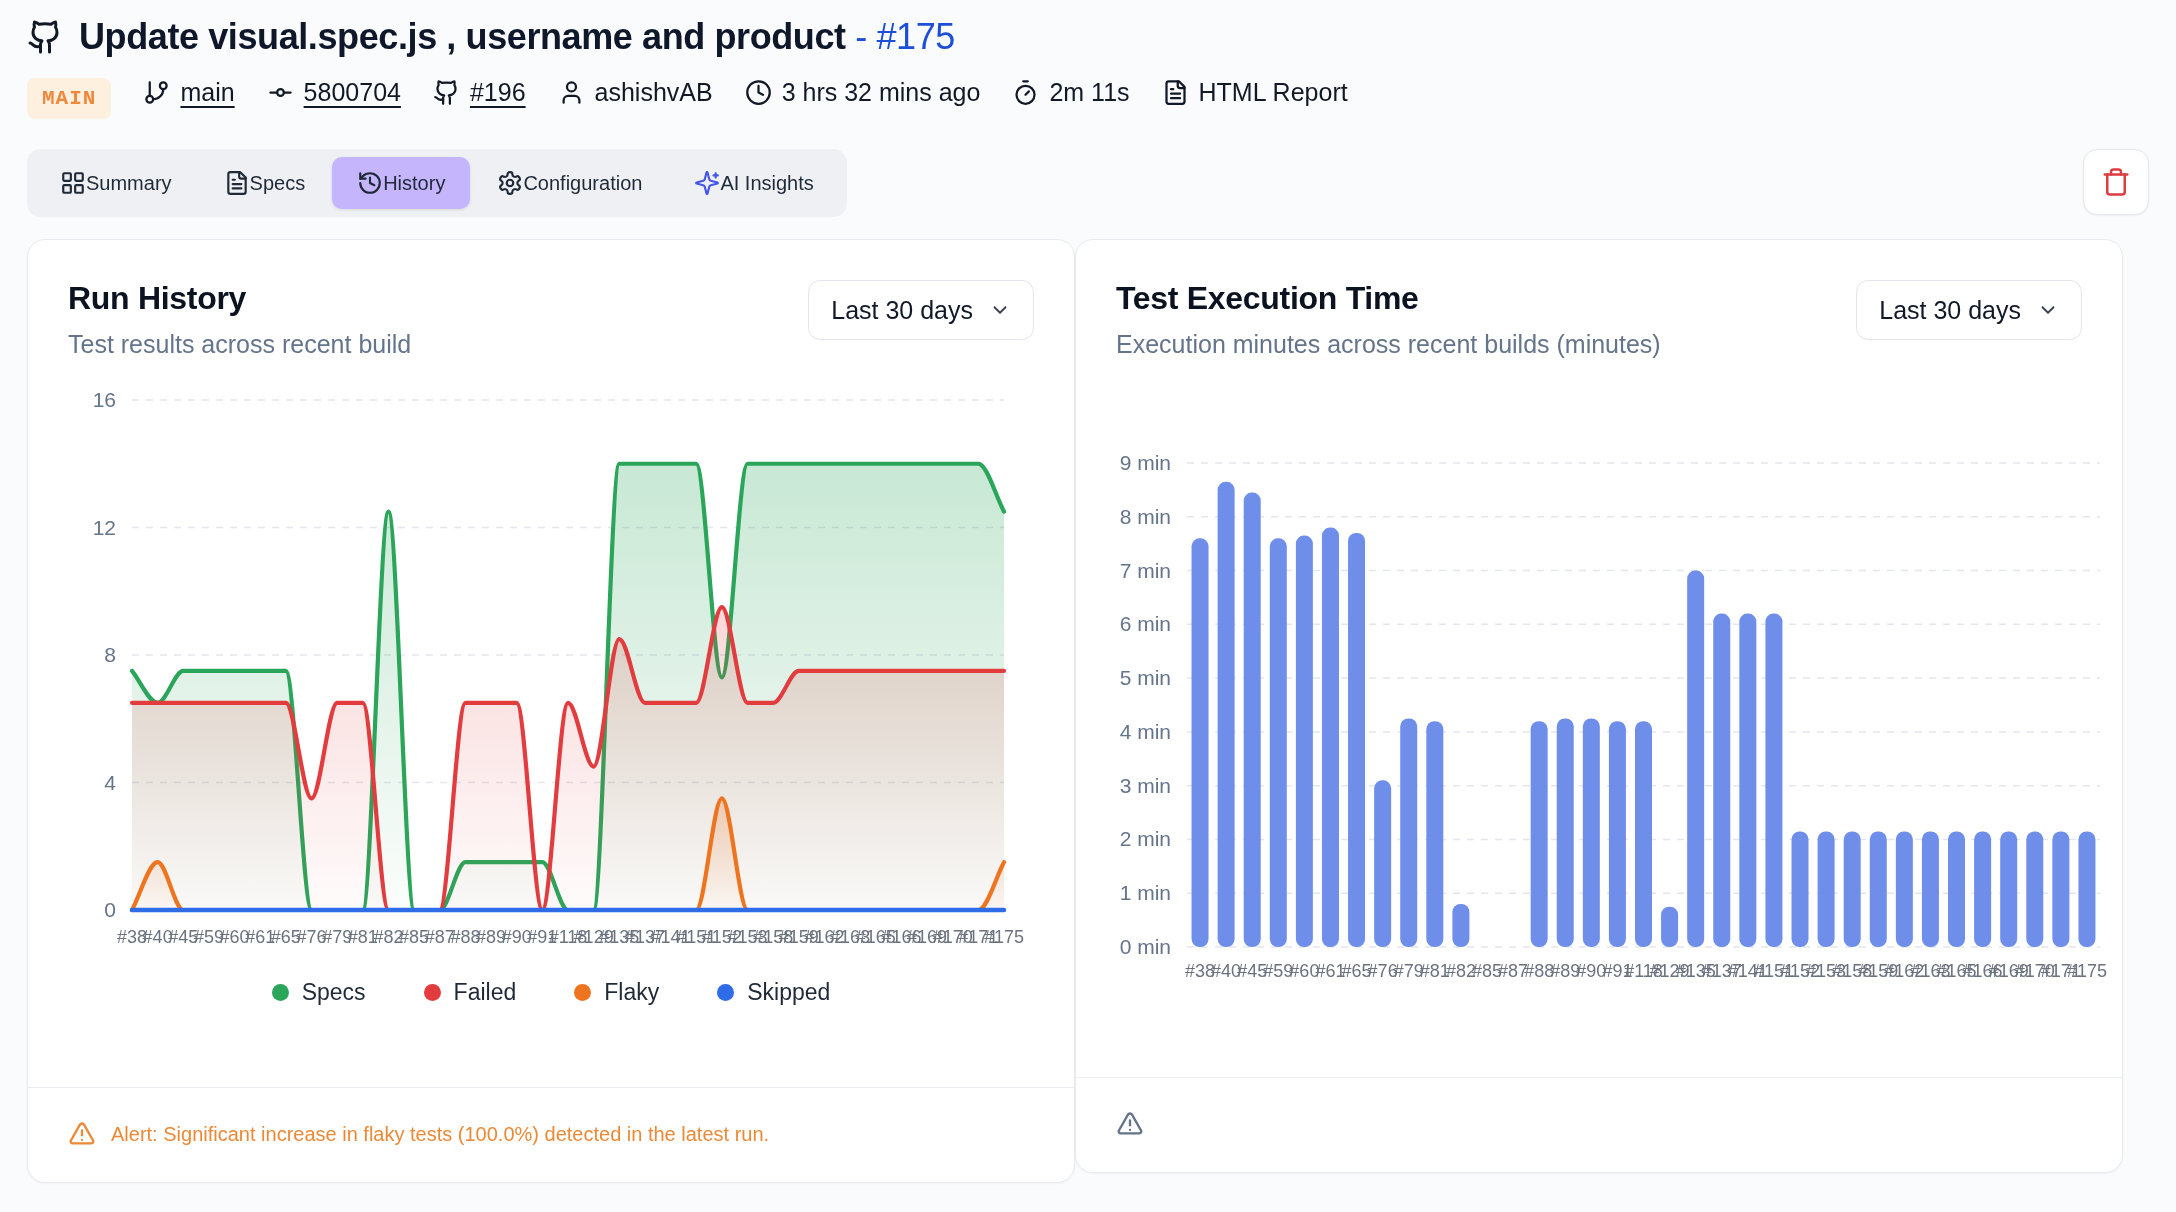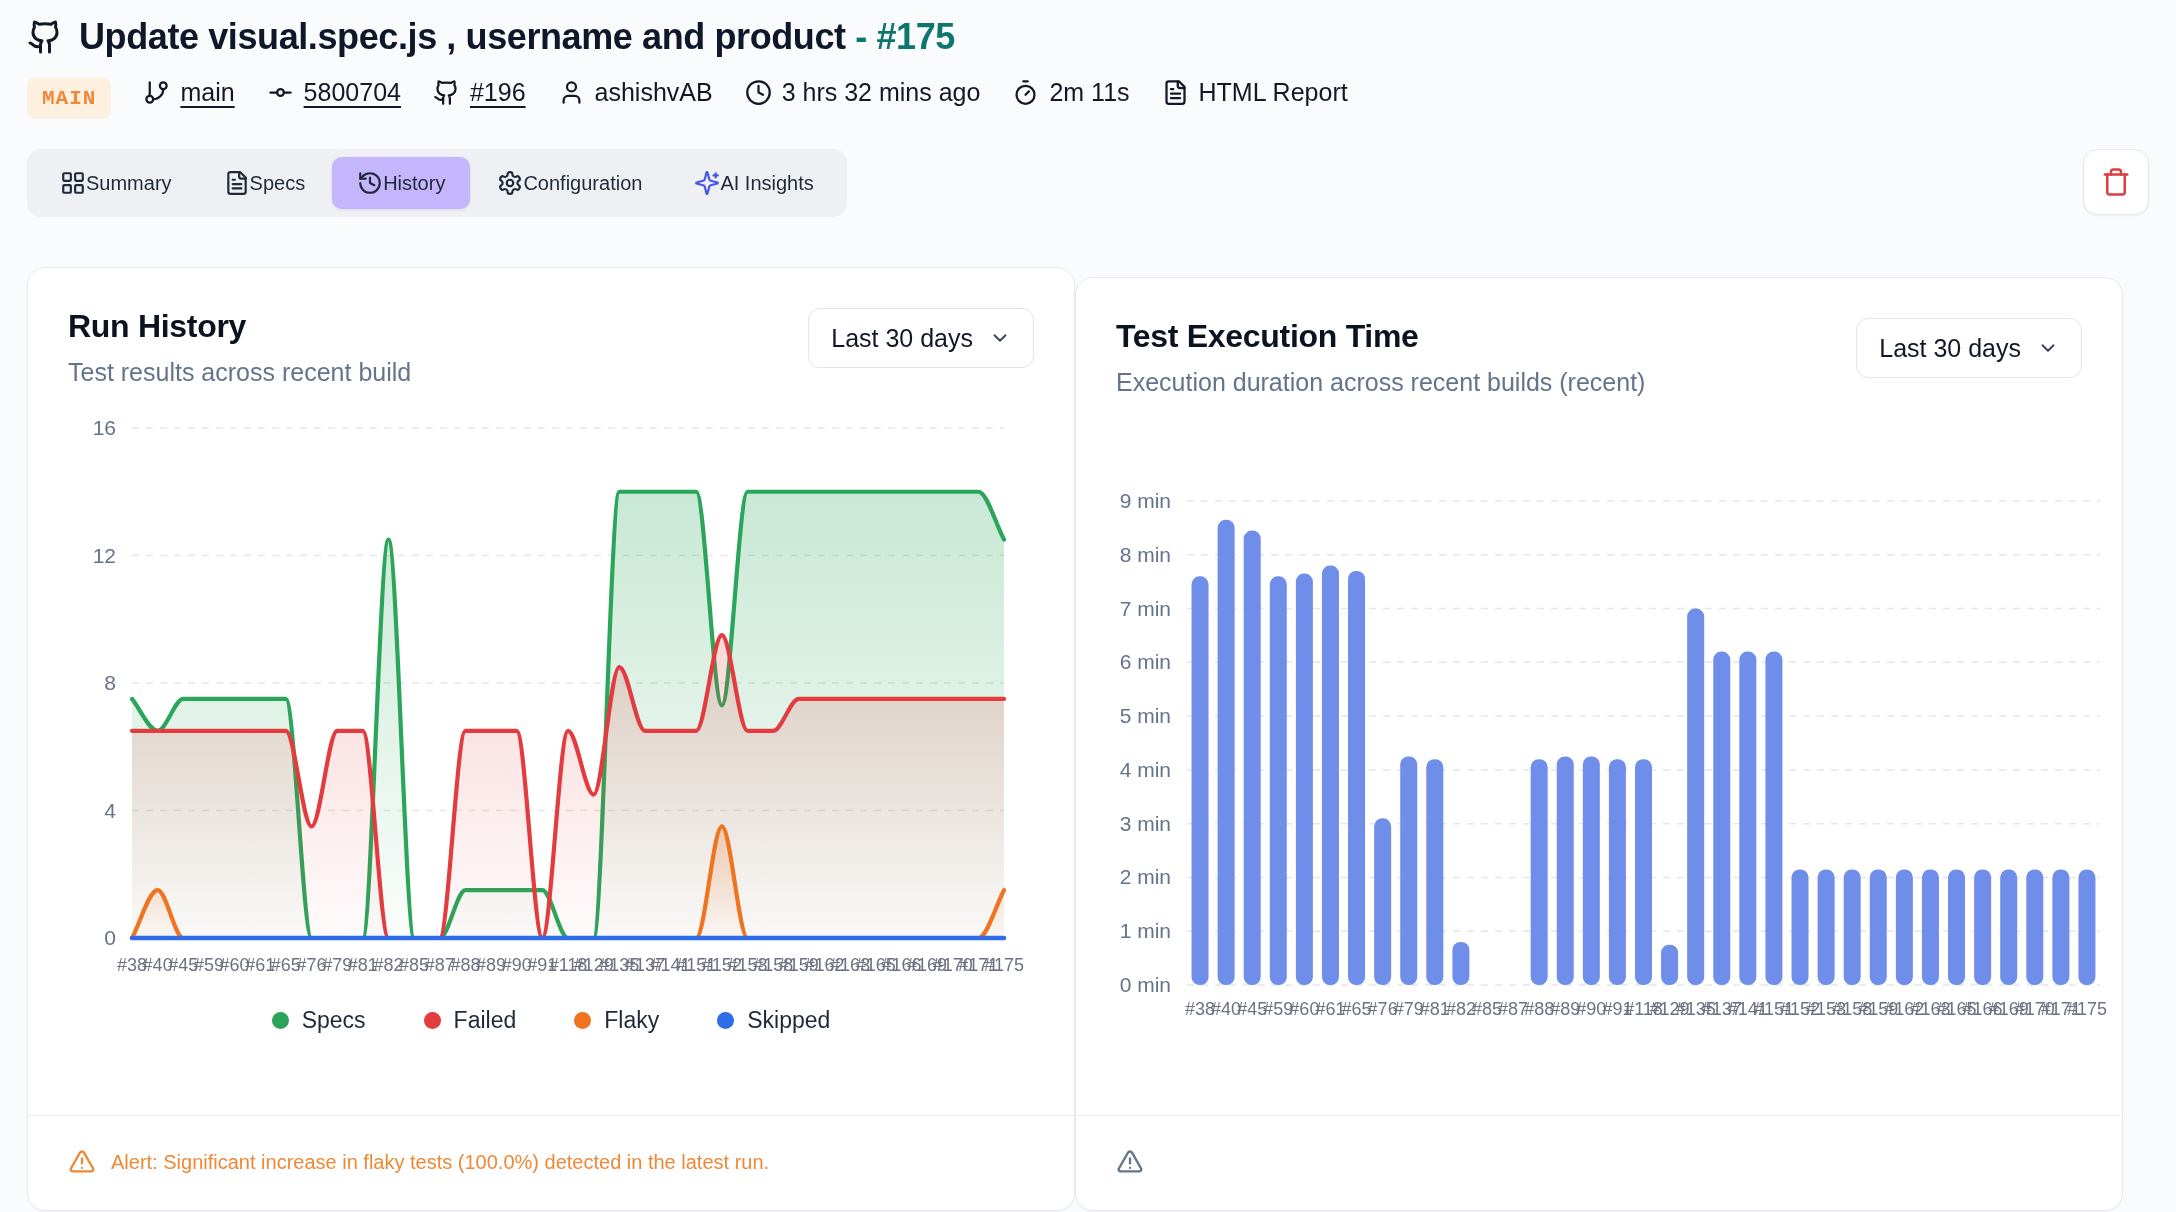--- a/index.html
+++ b/index.html
@@ -6,40 +6,40 @@
   body{
     width:2176px;height:1212px;overflow:hidden;
     background:#fafbfc;color:#111827;
     font-family:"Liberation Sans",sans-serif;
     -webkit-font-smoothing:antialiased;
   }
   .page{padding:16px 27px 0 27px;}
   
   .title-row{display:flex;align-items:center;gap:16px;}
   .title-row h1{margin:0;font-size:36px;font-weight:700;letter-spacing:-.4px;color:#0f172a;}
-  .title-suffix{color:#0f766e;font-weight:700;}
+  .title-suffix{color:#1d4ed8;font-weight:400;}
   .meta-row{margin-top:20px;display:flex;align-items:flex-start;gap:32px;font-size:25px;color:#111827;}
   .badge-main{
     font-family:"Liberation Mono",monospace;font-size:21px;font-weight:700;letter-spacing:1px;
     color:#f0883c;background:#fdf0df;border-radius:8px;padding:9px 15px;
   }
   .meta-item{display:flex;align-items:center;gap:10px;}
   .meta-item.link{text-decoration:underline;text-underline-offset:5px;cursor:pointer;}
   
   .tabs-row{margin-top:30px;display:flex;justify-content:space-between;align-items:flex-start;}
   .tabbar{background:#eef0f4;border-radius:14px;padding:8px;display:inline-flex;gap:2px;}
   .tab{display:flex;align-items:center;padding:13px 25px;border-radius:10px;
        font-size:20px;color:#1f2937;cursor:pointer;white-space:nowrap;}
   .tab.active{background:#c4b5fd;box-shadow:0 1px 3px rgba(16,24,40,.10);}
   .tab .ai{color:#4656e8;}
   .delete-btn{width:64px;height:64px;border:1px solid #e4e7ec;border-radius:14px;background:#fff;
        display:flex;align-items:center;justify-content:center;color:#dc3d43;cursor:pointer;
        box-shadow:0 1px 2px rgba(16,24,40,.05);}
   
-  .cards{margin-top:50px;display:flex;align-items:flex-end;}
+  .cards{margin-top:22px;display:flex;align-items:flex-start;}
   .card{background:#fff;border:1px solid #e8eaef;border-radius:18px;width:1046px;
         box-shadow:0 1px 2px rgba(16,24,40,.04);}
   .card-head{padding:40px 40px 0 40px;display:flex;justify-content:space-between;align-items:flex-start;}
   .card-head h2{margin:0;font-size:32px;font-weight:700;color:#0b1220;letter-spacing:-.3px;}
   .card-sub{margin-top:13px;font-size:25px;color:#64748b;}
   .range-select{display:flex;align-items:center;gap:16px;border:1px solid #e2e5ea;background:#fff;
         border-radius:12px;height:60px;padding:0 22px;font-size:25px;color:#111827;cursor:pointer;
         font-family:inherit;}
   .range-select .chev{color:#374151;}
   .chart-wrap{margin:16px 0 0 26px;}
@@ -338,21 +338,21 @@
             </svg>
           </span>
         <span class="footer-warn">Alert: Significant increase in flaky tests (100.0%) detected in the latest run.</span>
       </div>
     </div>
 
     <div class="card">
       <div class="card-head">
         <div>
           <h2>Test Execution Time</h2>
-          <div class="card-sub">Execution duration across recent builds (recent)</div>
+          <div class="card-sub">Execution minutes across recent builds (minutes)</div>
         </div>
         <button class="range-select">
           <span>Last 30 days</span>
           <span class="i22 chev" data-icon="chevron-down">
               <svg viewBox="0 0 24 24" fill="none" stroke="currentColor" stroke-width="2" stroke-linecap="round" stroke-linejoin="round">
                 <path d="m6 9 6 6 6-6"></path>
               </svg>
             </span>
         </button>
       </div>

